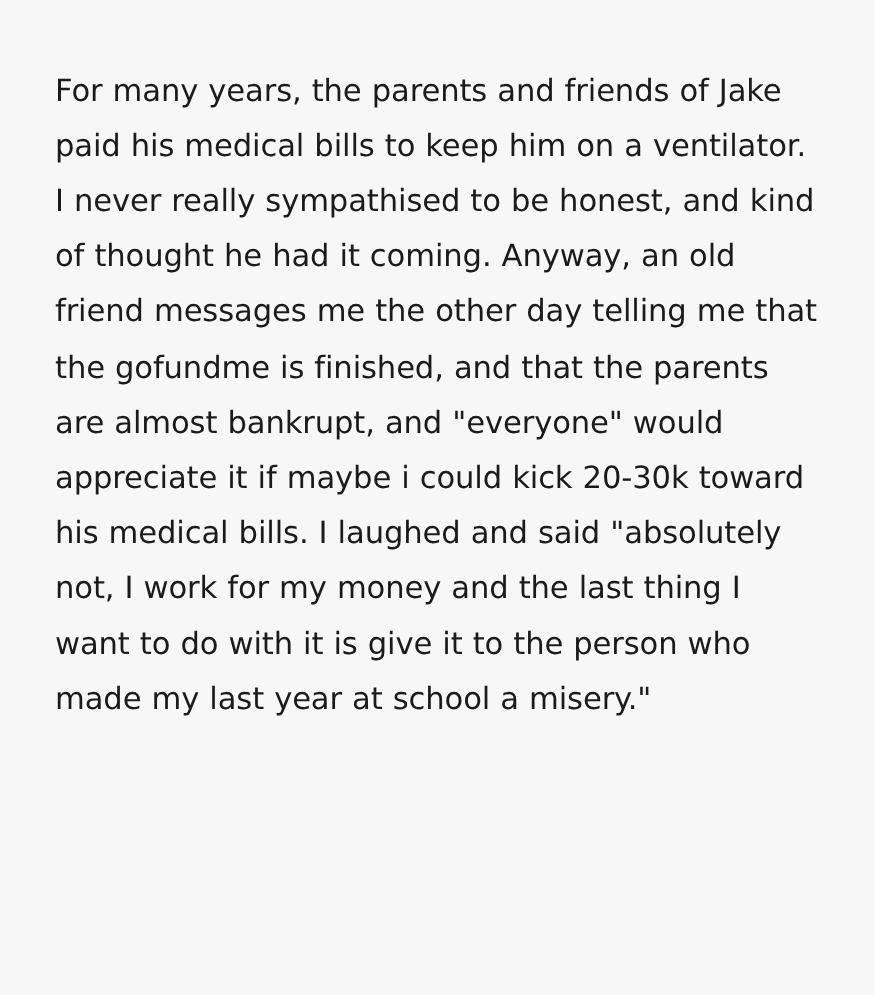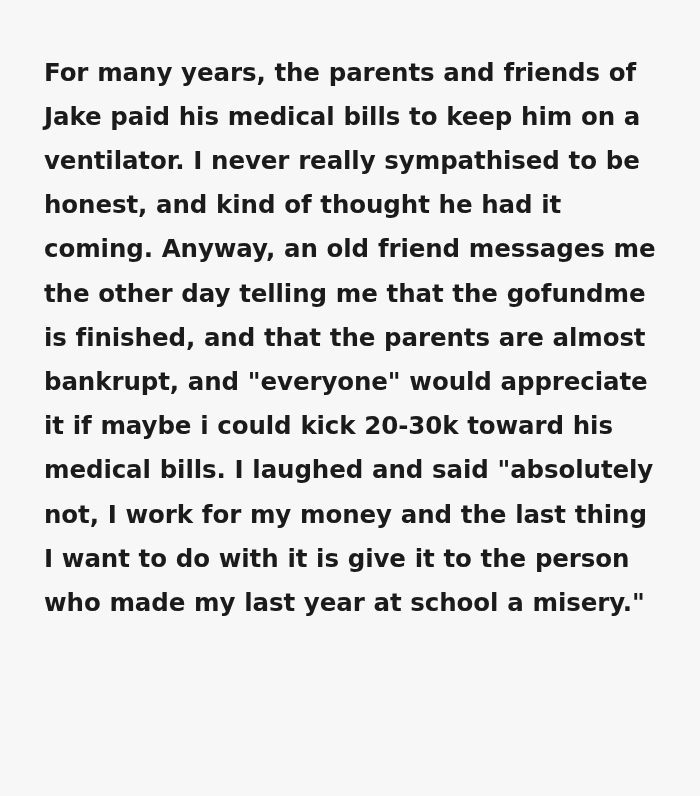--- a/index.html
+++ b/index.html
@@ -15,21 +15,20 @@
   }
   .page {
     width: 700px;
     height: 796px;
     box-sizing: border-box;
     background: #f7f7f7;
     padding: 26px 40px 26px 44px;
     display: flex;
     flex-direction: column;
     justify-content: flex-start;
-    font-weight: bold;
   }
   .story-text {
     font-size: 24.5px;
     line-height: 1.805;
     color: #1b1b1b;
     letter-spacing: -0.1px;
     word-spacing: 0.4px;
     white-space: pre-wrap;
     text-align: left;
   }

